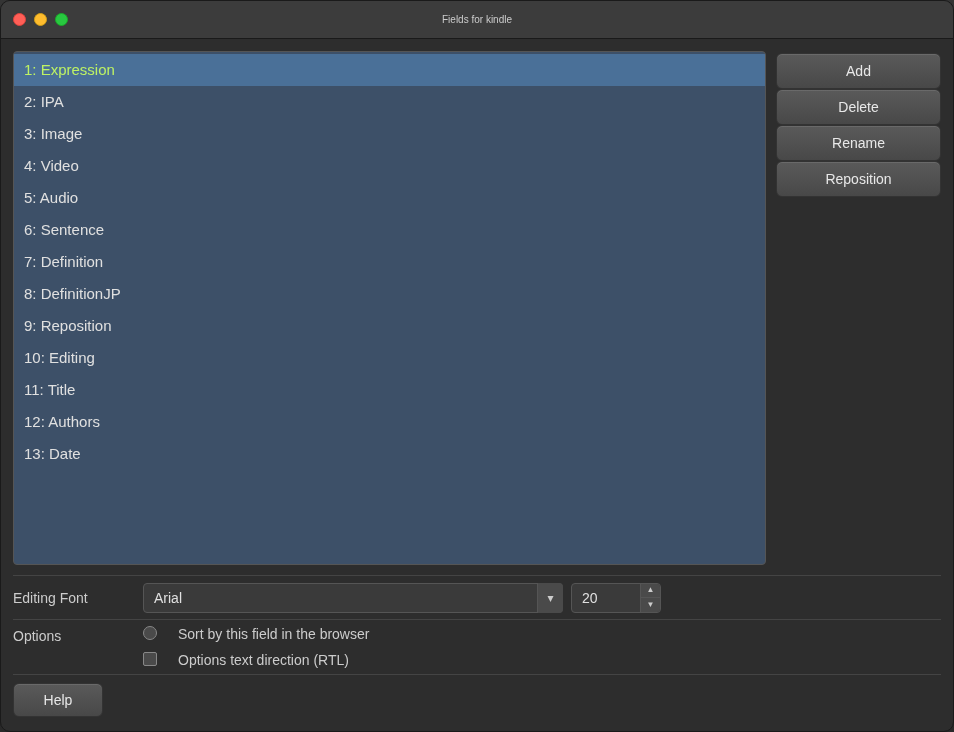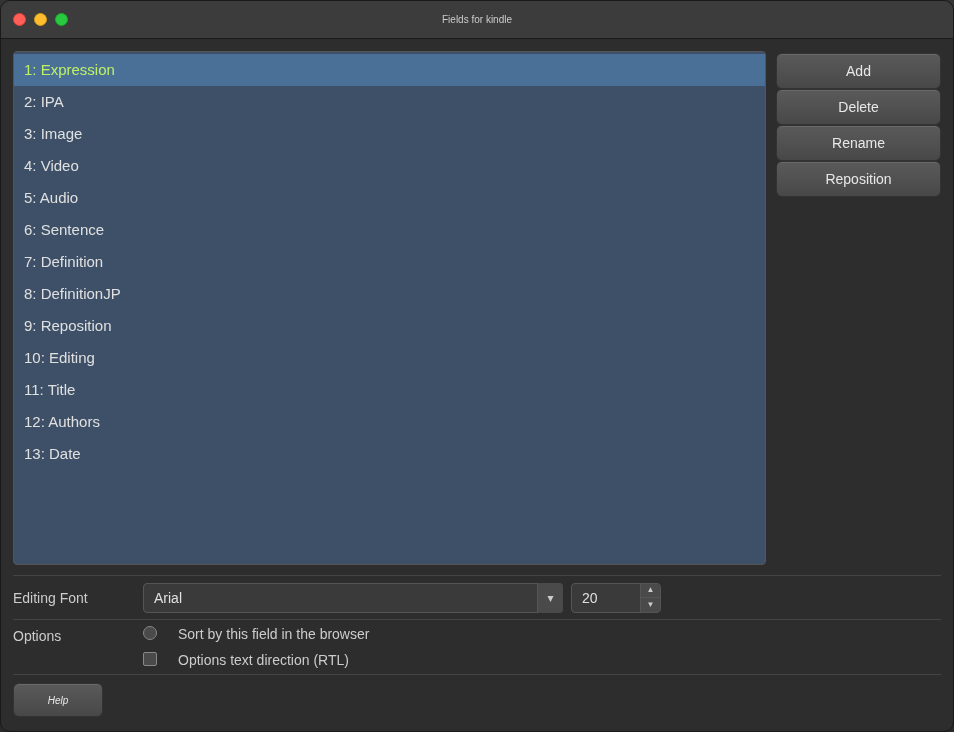--- a/index.html
+++ b/index.html
@@ -296,29 +296,28 @@
       display: flex;
       gap: 10px;
     }
 
     .bottom-btn {
       background: linear-gradient(to bottom, #5a5a5a, #484848);
       color: #e8e8e8;
       border: 1px solid #333;
       border-radius: 6px;
       padding: 8px 20px;
-      font-size: 10px;
+      font-size: 14px;
       cursor: pointer;
       height: 34px;
       display: flex;
       align-items: center;
       justify-content: center;
       min-width: 90px;
       box-shadow: inset 0 1px 0 rgba(255,255,255,0.1);
-      font-style: italic;
     }
 
     .bottom-btn.save {
       background: linear-gradient(to bottom, #5b8fcc, #4a7ab5);
       border-color: #3a6aa0;
       color: #ffffff;
     }
   </style>
 </head>
 <body>

